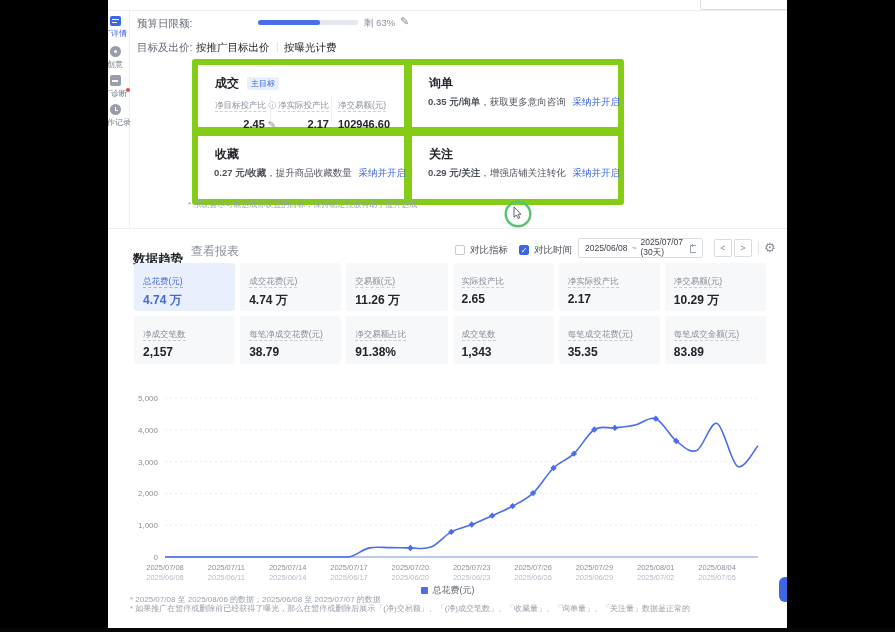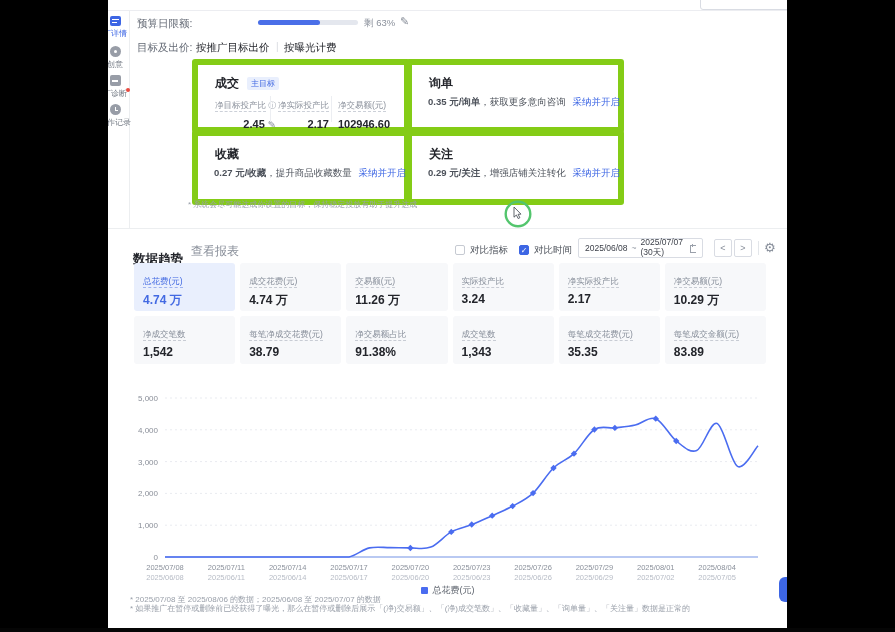--- a/index.html
+++ b/index.html
@@ -220,38 +220,38 @@
       <div class="mv">4.74 万</div>
       
     </div>
       <div class="mcard">
       <span class="ml">交易额(元)</span>
       <div class="mv">11.26 万</div>
       
     </div>
       <div class="mcard">
       <span class="ml">实际投产比</span>
-      <div class="mv">3.24</div>
+      <div class="mv">2.65</div>
       <div class="ms">0.00</div>
     </div>
       <div class="mcard">
       <span class="ml">净实际投产比</span>
       <div class="mv">2.17</div>
       <div class="ms">0.00</div>
     </div>
       <div class="mcard">
       <span class="ml">净交易额(元)</span>
       <div class="mv">10.29 万</div>
       
     </div>
     </div>
   <div class="mrow" style="top:316px;" id="mrow2">
       <div class="mcard">
       <span class="ml">净成交笔数</span>
-      <div class="mv">1,542</div>
+      <div class="mv">2,157</div>
       <div class="ms">0</div>
     </div>
       <div class="mcard">
       <span class="ml">每笔净成交花费(元)</span>
       <div class="mv">38.79</div>
       <div class="ms">0.00</div>
     </div>
       <div class="mcard">
       <span class="ml">净交易额占比</span>
       <div class="mv">91.38%</div>

